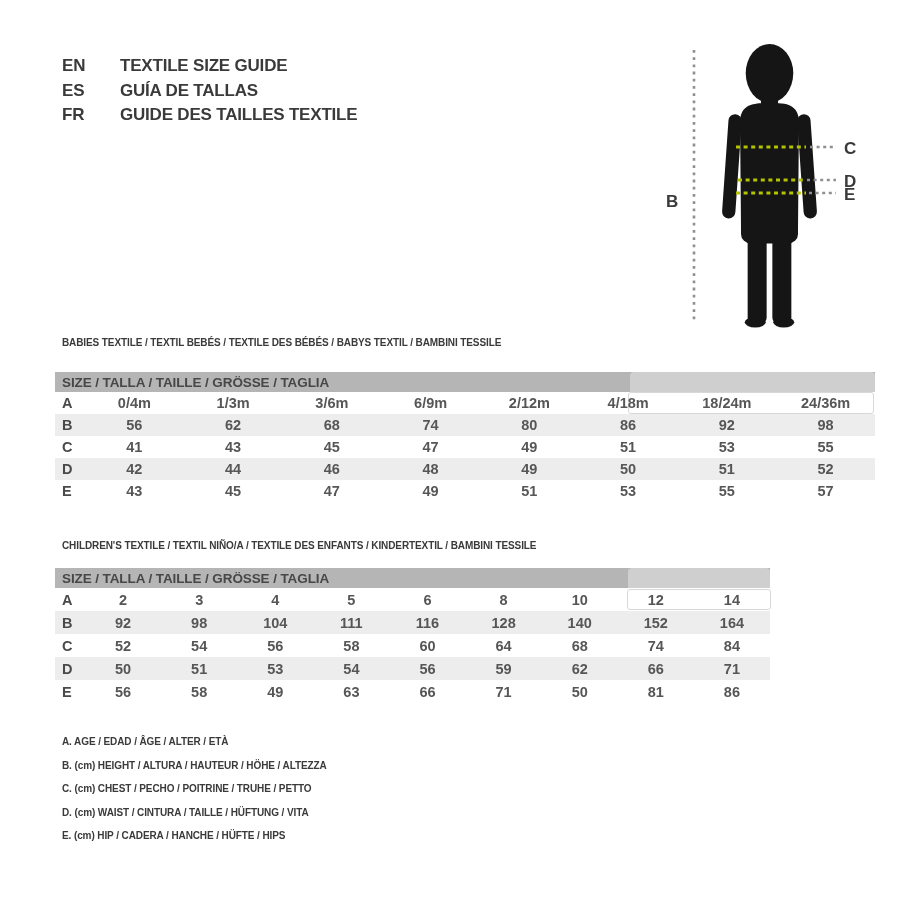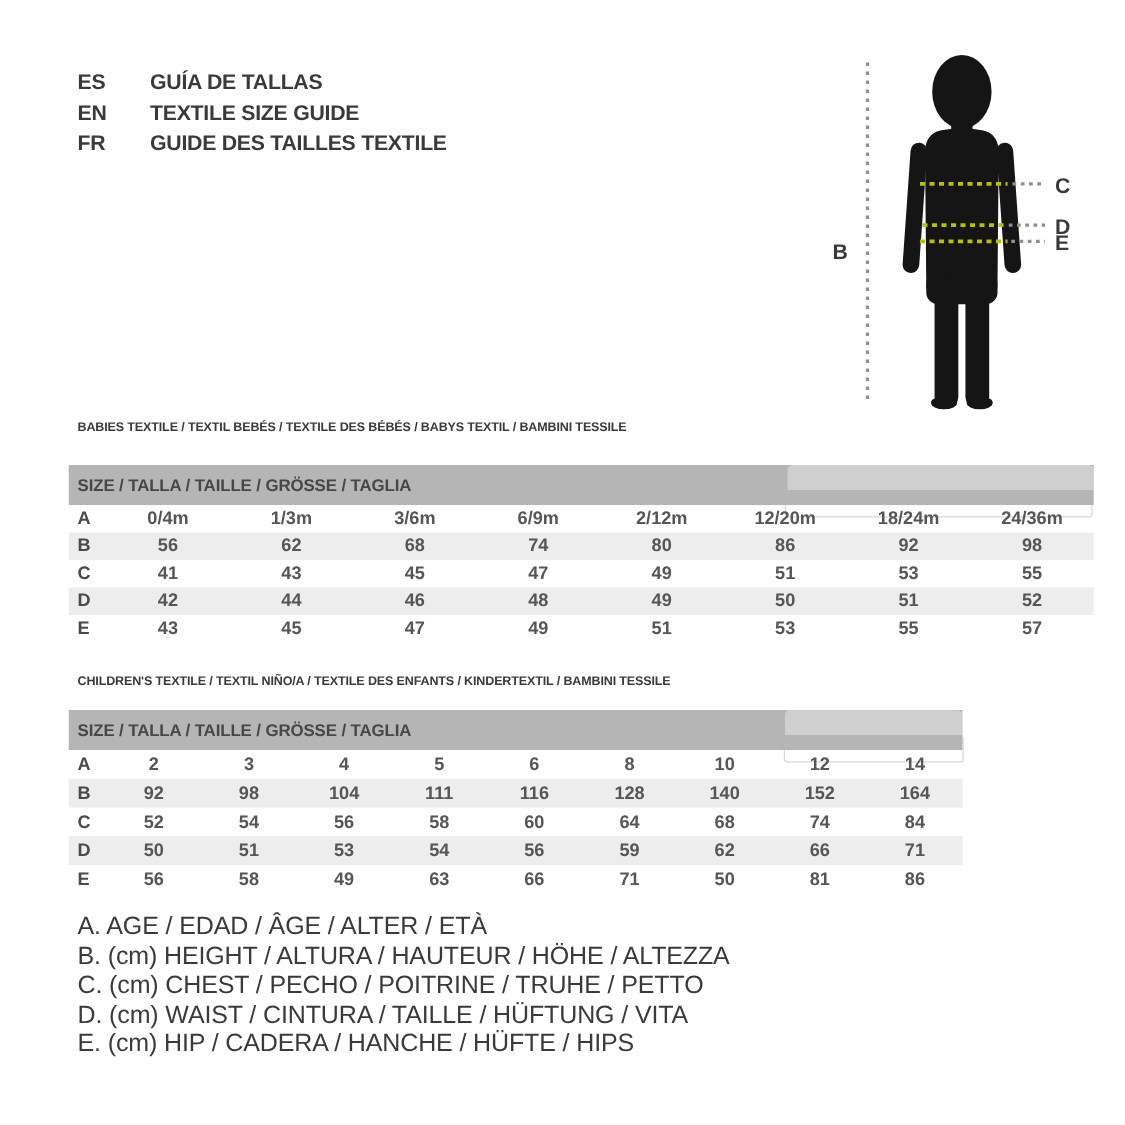--- a/index.html
+++ b/index.html
@@ -22,54 +22,54 @@
 
   
   .section-title{position:absolute;left:62px;font-size:10px;font-weight:700;color:#3a3a3a;letter-spacing:-0.1px;z-index:2;}
   .babies-title{top:337px;}
   .children-title{top:540px;}
 
   
   .size-table{position:absolute;left:55px;z-index:2;}
   .babies-table{top:372px;width:820px;}
   .children-table{top:568px;width:715px;}
-  .table-head{height:32px;background:#b5b5b5;display:flex;align-items:center;
+  .table-head{height:20px;background:#b5b5b5;display:flex;align-items:center;
     font-weight:700;font-size:13.5px;color:#474747;padding-left:7px;box-sizing:border-box;letter-spacing:-0.1px;}
   .t-row{display:grid;align-items:center;font-weight:700;font-size:14.5px;color:#565656;}
   .babies-table .t-row{grid-template-columns:30px repeat(8,1fr);height:22px;}
   .children-table .t-row{grid-template-columns:30px repeat(9,1fr);height:23px;}
   .t-row.striped{background:#ededed;}
   .row-label{padding-left:7px;color:#4a4a4a;}
   .cell{text-align:center;}
 
   
   .hl-box{position:absolute;background:#ffffff;border:1px solid #d8d8d8;border-radius:3px;z-index:1;box-sizing:border-box;}
   .hl-babies{left:628px;top:392px;width:246px;height:22px;}
   .hl-children{left:627px;top:589px;width:144px;height:21px;}
   .bar-light{position:absolute;background:rgba(255,255,255,0.35);z-index:3;}
   .bar-light-babies{left:630px;top:372px;width:245px;height:20px;border-radius:4px 4px 0 0;}
   .bar-light-children{left:628px;top:568px;width:142px;height:20px;border-radius:4px 4px 0 0;}
 
   
   .legend{position:absolute;left:62px;top:730px;z-index:2;}
-  .legend-line{font-size:20px;font-weight:400;line-height:23.5px;color:#3a3a3a;letter-spacing:-0.1px;}
+  .legend-line{font-size:10px;font-weight:700;line-height:23.5px;color:#3a3a3a;letter-spacing:-0.1px;}
 </style>
 </head>
 <body>
 
 <div class="page">
 
   <div class="lang-list">
     <div class="lang-row">
+      <span class="lang-code">EN</span>
+      <span class="lang-label">TEXTILE SIZE GUIDE</span>
+    </div>
+    <div class="lang-row">
       <span class="lang-code">ES</span>
       <span class="lang-label">GUÍA DE TALLAS</span>
-    </div>
-    <div class="lang-row">
-      <span class="lang-code">EN</span>
-      <span class="lang-label">TEXTILE SIZE GUIDE</span>
     </div>
     <div class="lang-row">
       <span class="lang-code">FR</span>
       <span class="lang-label">GUIDE DES TAILLES TEXTILE</span>
     </div>
   </div>
 
   <div class="figure-wrap">
     <svg width="240" height="312" viewBox="0 0 240 312">
 
@@ -109,21 +109,21 @@
   <div class="section-title babies-title">BABIES TEXTILE / TEXTIL BEBÉS / TEXTILE DES BÉBÉS / BABYS TEXTIL / BAMBINI TESSILE</div>
   <div class="size-table babies-table">
     <div class="table-head">SIZE / TALLA / TAILLE / GRÖSSE / TAGLIA</div>
     <div class="t-row">
       <span class="row-label">A</span>
       <span class="cell">0/4m</span>
       <span class="cell">1/3m</span>
       <span class="cell">3/6m</span>
       <span class="cell">6/9m</span>
       <span class="cell">2/12m</span>
-      <span class="cell">12/20m</span>
+      <span class="cell">4/18m</span>
       <span class="cell">18/24m</span>
       <span class="cell">24/36m</span>
     </div>
     <div class="t-row striped">
       <span class="row-label">B</span>
       <span class="cell">56</span>
       <span class="cell">62</span>
       <span class="cell">68</span>
       <span class="cell">74</span>
       <span class="cell">80</span>

